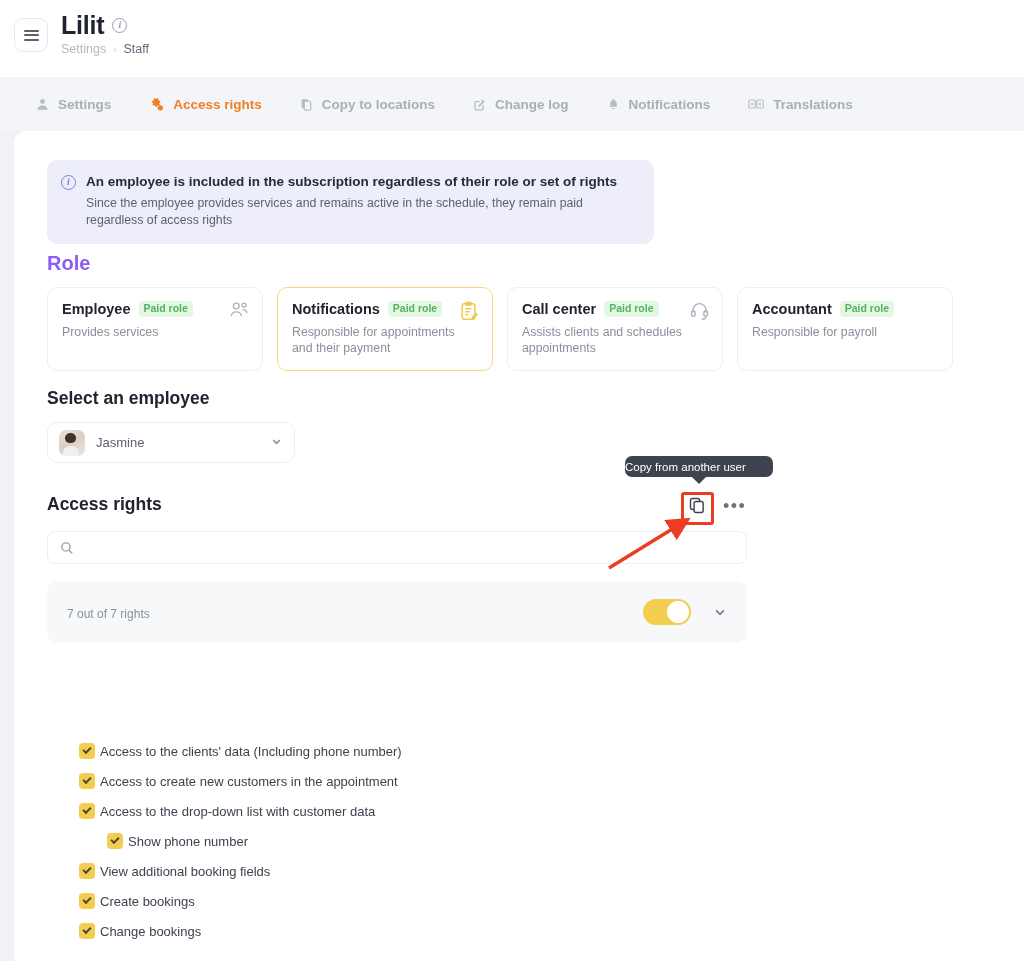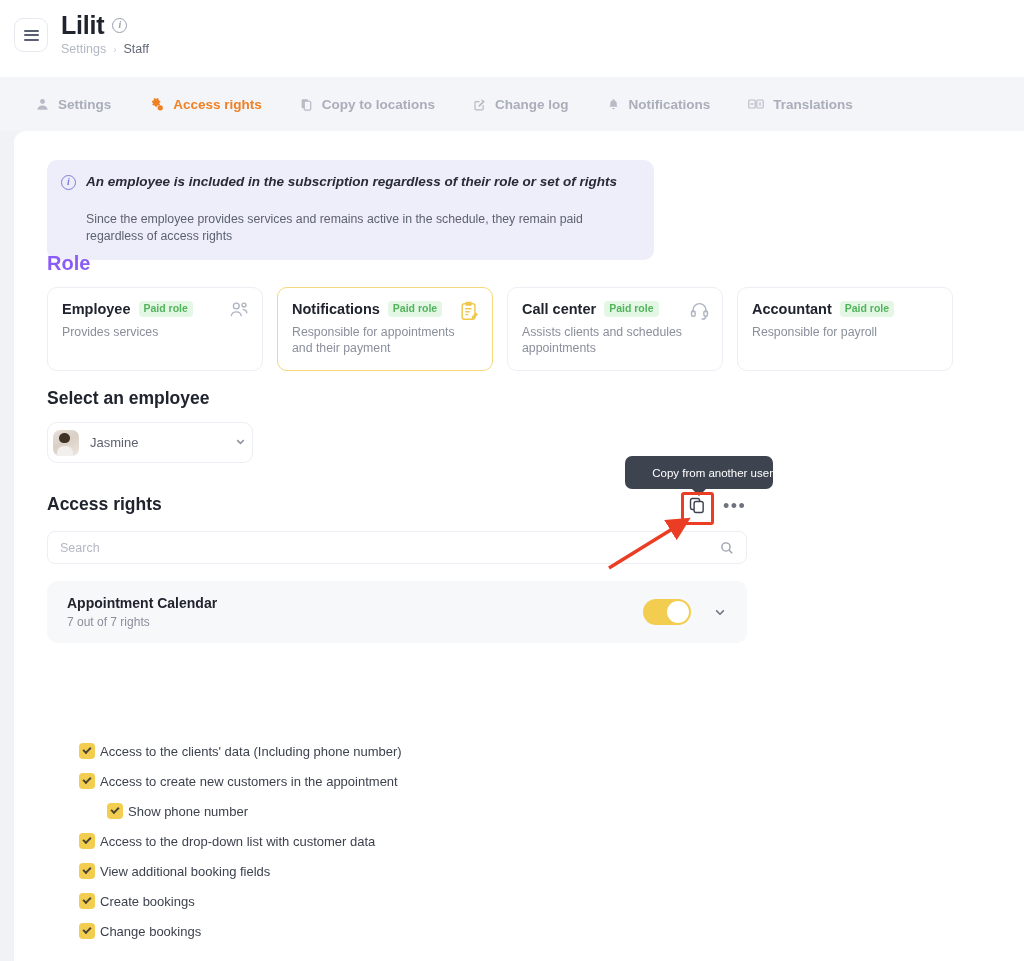--- a/index.html
+++ b/index.html
@@ -73,22 +73,22 @@
     position: absolute; left: 33px; top: 29px; width: 607px;
     background: #eeeefb; border-radius: 10px;
     padding: 13px 16px 15px 14px; display: flex; gap: 10px;
   }
   .banner-ico {
     width: 15px; height: 15px; border-radius: 50%; flex: 0 0 15px;
     border: 1.4px solid #7b7fd4; color: #7b7fd4; margin-top: 2px;
     font-size: 10px; line-height: 12px; text-align: center;
     font-family: "Liberation Serif", serif; font-style: italic; font-weight: 700;
   }
-  .banner-title { font-size: 13.5px; font-weight: 700; color: #272b36; line-height: 17px; font-style: italic; }
-  .banner-sub { font-size: 12.3px; color: #5d6270; line-height: 17px; margin-top: 21px; max-width: 545px; }
+  .banner-title { font-size: 13.5px; font-weight: 700; color: #272b36; line-height: 17px; }
+  .banner-sub { font-size: 12.3px; color: #5d6270; line-height: 17px; margin-top: 5px; max-width: 545px; }
 
   
   .sec-title-role {
     position: absolute; left: 33px; top: 121px;
     font-size: 20px; font-weight: 700; color: #8b5cf6;
   }
   .role-row {
     position: absolute; left: 33px; top: 156px; display: flex; gap: 14px;
   }
   .role-card {
@@ -107,23 +107,23 @@
   .role-ico { position: absolute; right: 13px; top: 13px; color: #aeb3c0; }
   .role-card.selected .role-ico { color: #f0c74d; }
 
   
   .sec-title-emp {
     position: absolute; left: 33px; top: 257px;
     font-size: 17.5px; font-weight: 700; color: #20242e;
   }
   .emp-select {
     position: absolute; left: 33px; top: 291px;
-    width: 206px; height: 41px;
+    width: 248px; height: 41px;
     border: 1px solid #eceef3; border-radius: 10px; background: #fff;
-    display: flex; align-items: center; padding: 0 5px; cursor: pointer;
+    display: flex; align-items: center; padding: 0 11px; cursor: pointer;
   }
   .avatar {
     width: 26px; height: 26px; border-radius: 7px; flex: 0 0 26px;
     background: linear-gradient(150deg,#e9e2db 0%,#d9cfc5 45%,#efe7e0 100%);
     position: relative; overflow: hidden;
   }
   .avatar::before {
     content:""; position:absolute; left:6px; top:3px; width:11px; height:10px;
     border-radius: 50% 50% 45% 45%; background:#3f3227;
   }
@@ -145,23 +145,23 @@
     color: #3d424e; cursor: pointer;
   }
   .copy-hl {
     position: absolute; left: 681px; top: 492px; width: 33px; height: 33px;
     border: 3px solid #ea3d23; border-radius: 3px; pointer-events: none;
   }
   .dots { color: #6d727e; font-size: 18px; letter-spacing: 1.5px; line-height: 10px; cursor: pointer; }
 
   
   .tooltip {
-    position: absolute; left: 625px; top: 456px; width: 148px; height: 33px;
+    position: absolute; left: 625px; top: 456px; width: 148px; height: 21px;
     background: #3d4450; border-radius: 7px; color: #fff;
-    font-size: 11.5px; display: flex; align-items: center; justify-content: flex-end;
+    font-size: 11.5px; display: flex; align-items: center; justify-content: flex-start;
   }
   .tooltip::after {
     content: ""; position: absolute; left: 66px; bottom: -7px;
     border-left: 8px solid transparent; border-right: 8px solid transparent;
     border-top: 8px solid #3d4450;
   }
 
   
   .arrow-svg { position: absolute; left: 0; top: 0; width: 1024px; height: 961px; pointer-events: none; }
 
@@ -391,32 +391,30 @@
       <span class="copy-btn">
         <svg width="17" height="17" viewBox="0 0 18 18" fill="none" stroke="currentColor" stroke-width="1.5">
             <rect x="1.6" y="1.6" width="9.6" height="11.6" rx="2"></rect>
             <rect x="5.4" y="4.8" width="9.6" height="11.6" rx="2" fill="#ffffff"></rect>
           </svg>
       </span>
       <span class="dots">•••</span>
     </div>
 
     <div class="search">
-      <input type="text" placeholder="Search" style="">
       <span class="search-ico">
         <svg width="14" height="14" viewBox="0 0 15 15" fill="none" stroke="currentColor" stroke-width="1.5">
             <circle cx="6.4" cy="6.4" r="4.4"></circle>
             <path d="M9.8 9.8l3.3 3.3"></path>
           </svg>
       </span>
     </div>
 
     <div class="group" style="top:450px">
       <div class="group-text">
-        <div class="group-name">Appointment Calendar</div>
         <div class="group-sub">7 out of 7 rights</div>
       </div>
       <div class="toggle">
           <div class="knob"></div>
         </div>
       <span class="chev">
         <svg width="14" height="14" viewBox="0 0 14 14" fill="none" stroke="currentColor" stroke-width="1.5">
             <path d="M3.2 5.4L7 9.2l3.8-3.8"></path>
           </svg>
       </span>
@@ -425,27 +423,27 @@
 
     <div class="checklist">
       <div class="chk-row">
         <span class="chk"></span>
         <span class="chk-label">Access to the clients' data (Including phone number)</span>
       </div>
       <div class="chk-row">
         <span class="chk"></span>
         <span class="chk-label">Access to create new customers in the appointment</span>
       </div>
+      <div class="chk-row">
+        <span class="chk"></span>
+        <span class="chk-label">Access to the drop-down list with customer data</span>
+      </div>
       <div class="chk-row indent">
         <span class="chk"></span>
         <span class="chk-label">Show phone number</span>
-      </div>
-      <div class="chk-row">
-        <span class="chk"></span>
-        <span class="chk-label">Access to the drop-down list with customer data</span>
       </div>
       <div class="chk-row">
         <span class="chk"></span>
         <span class="chk-label">View additional booking fields</span>
       </div>
       <div class="chk-row">
         <span class="chk"></span>
         <span class="chk-label">Create bookings</span>
       </div>
       <div class="chk-row">

